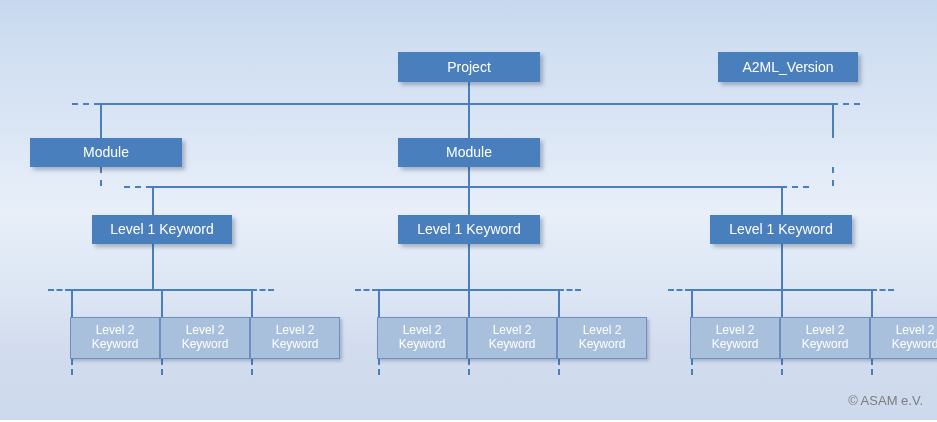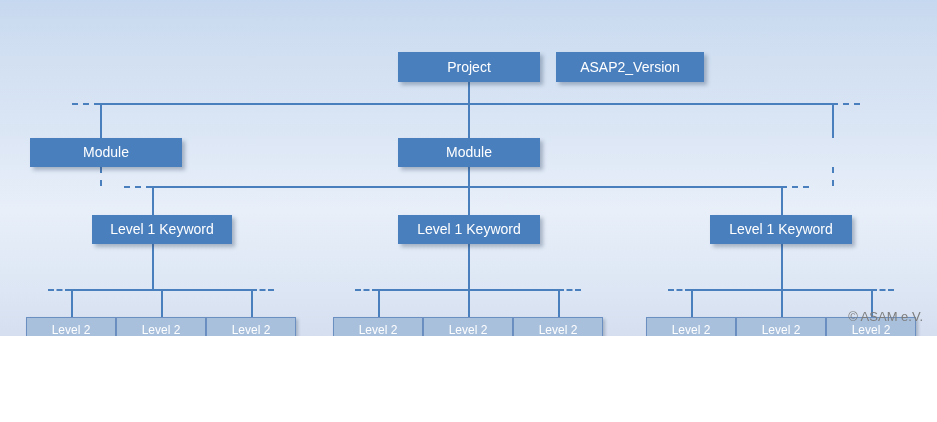--- a/index.html
+++ b/index.html
@@ -9,21 +9,21 @@
   body {
     width: 937px;
     height: 422px;
     overflow: hidden;
     font-family: "Liberation Sans", sans-serif;
   }
 
   #diagram {
     position: relative;
     width: 937px;
-    height: 336px;
+    height: 420px;
     background: linear-gradient(to bottom,
         #c6d8ef 0px,
         #cfdef1 40px,
         #dbe6f5 130px,
         #e8eff9 210px,
         #dce6f4 290px,
         #d2dcee 350px,
         #ccd9ec 422px);
     overflow: hidden;
   }
@@ -49,20 +49,21 @@
     box-shadow: 3px 3px 4px rgba(40, 60, 90, 0.33);
     font-size: 14px;
   }
 
   
   .node.light {
     background: #a9c0dd;
     border: 1px solid #6a8fc0;
     box-shadow: 2px 2px 3px rgba(40, 60, 90, 0.28);
     font-size: 12px;
+    margin-left: 44px;
   }
 
   
   .line {
     position: absolute;
     z-index: 2;
   }
   .line.h {
     height: 0;
     border-top: 2px solid #4a7fbd;
@@ -90,24 +91,24 @@
 </style>
 </head>
 <body>
 
 <div id="diagram">
 
   <div class="node solid" style="left:398px; top:52px; width:142px; height:30px;">
     <span>Project</span>
   </div>
 
-  <div class="node solid" style="left:556px; top:52px; width:148px; height:30px;">
-    <span>ASAP2_Version</span>
-  </div>
-
+
+  <div class="node solid" style="left:718px; top:52px; width:140px; height:30px;">
+    <span>A2ML_Version</span>
+  </div>
 
   <div class="line v" style="left:468px; top:82px; height:56px;"></div>
 
   <div class="line h dashed" style="left:72px; top:103px; width:28px;"></div>
   <div class="line h" style="left:100px; top:103px; width:732px;"></div>
   <div class="line h dashed" style="left:832px; top:103px; width:28px;"></div>
 
   <div class="line v" style="left:100px; top:103px; height:35px;"></div>
   <div class="line v" style="left:832px; top:103px; height:35px;"></div>
 

